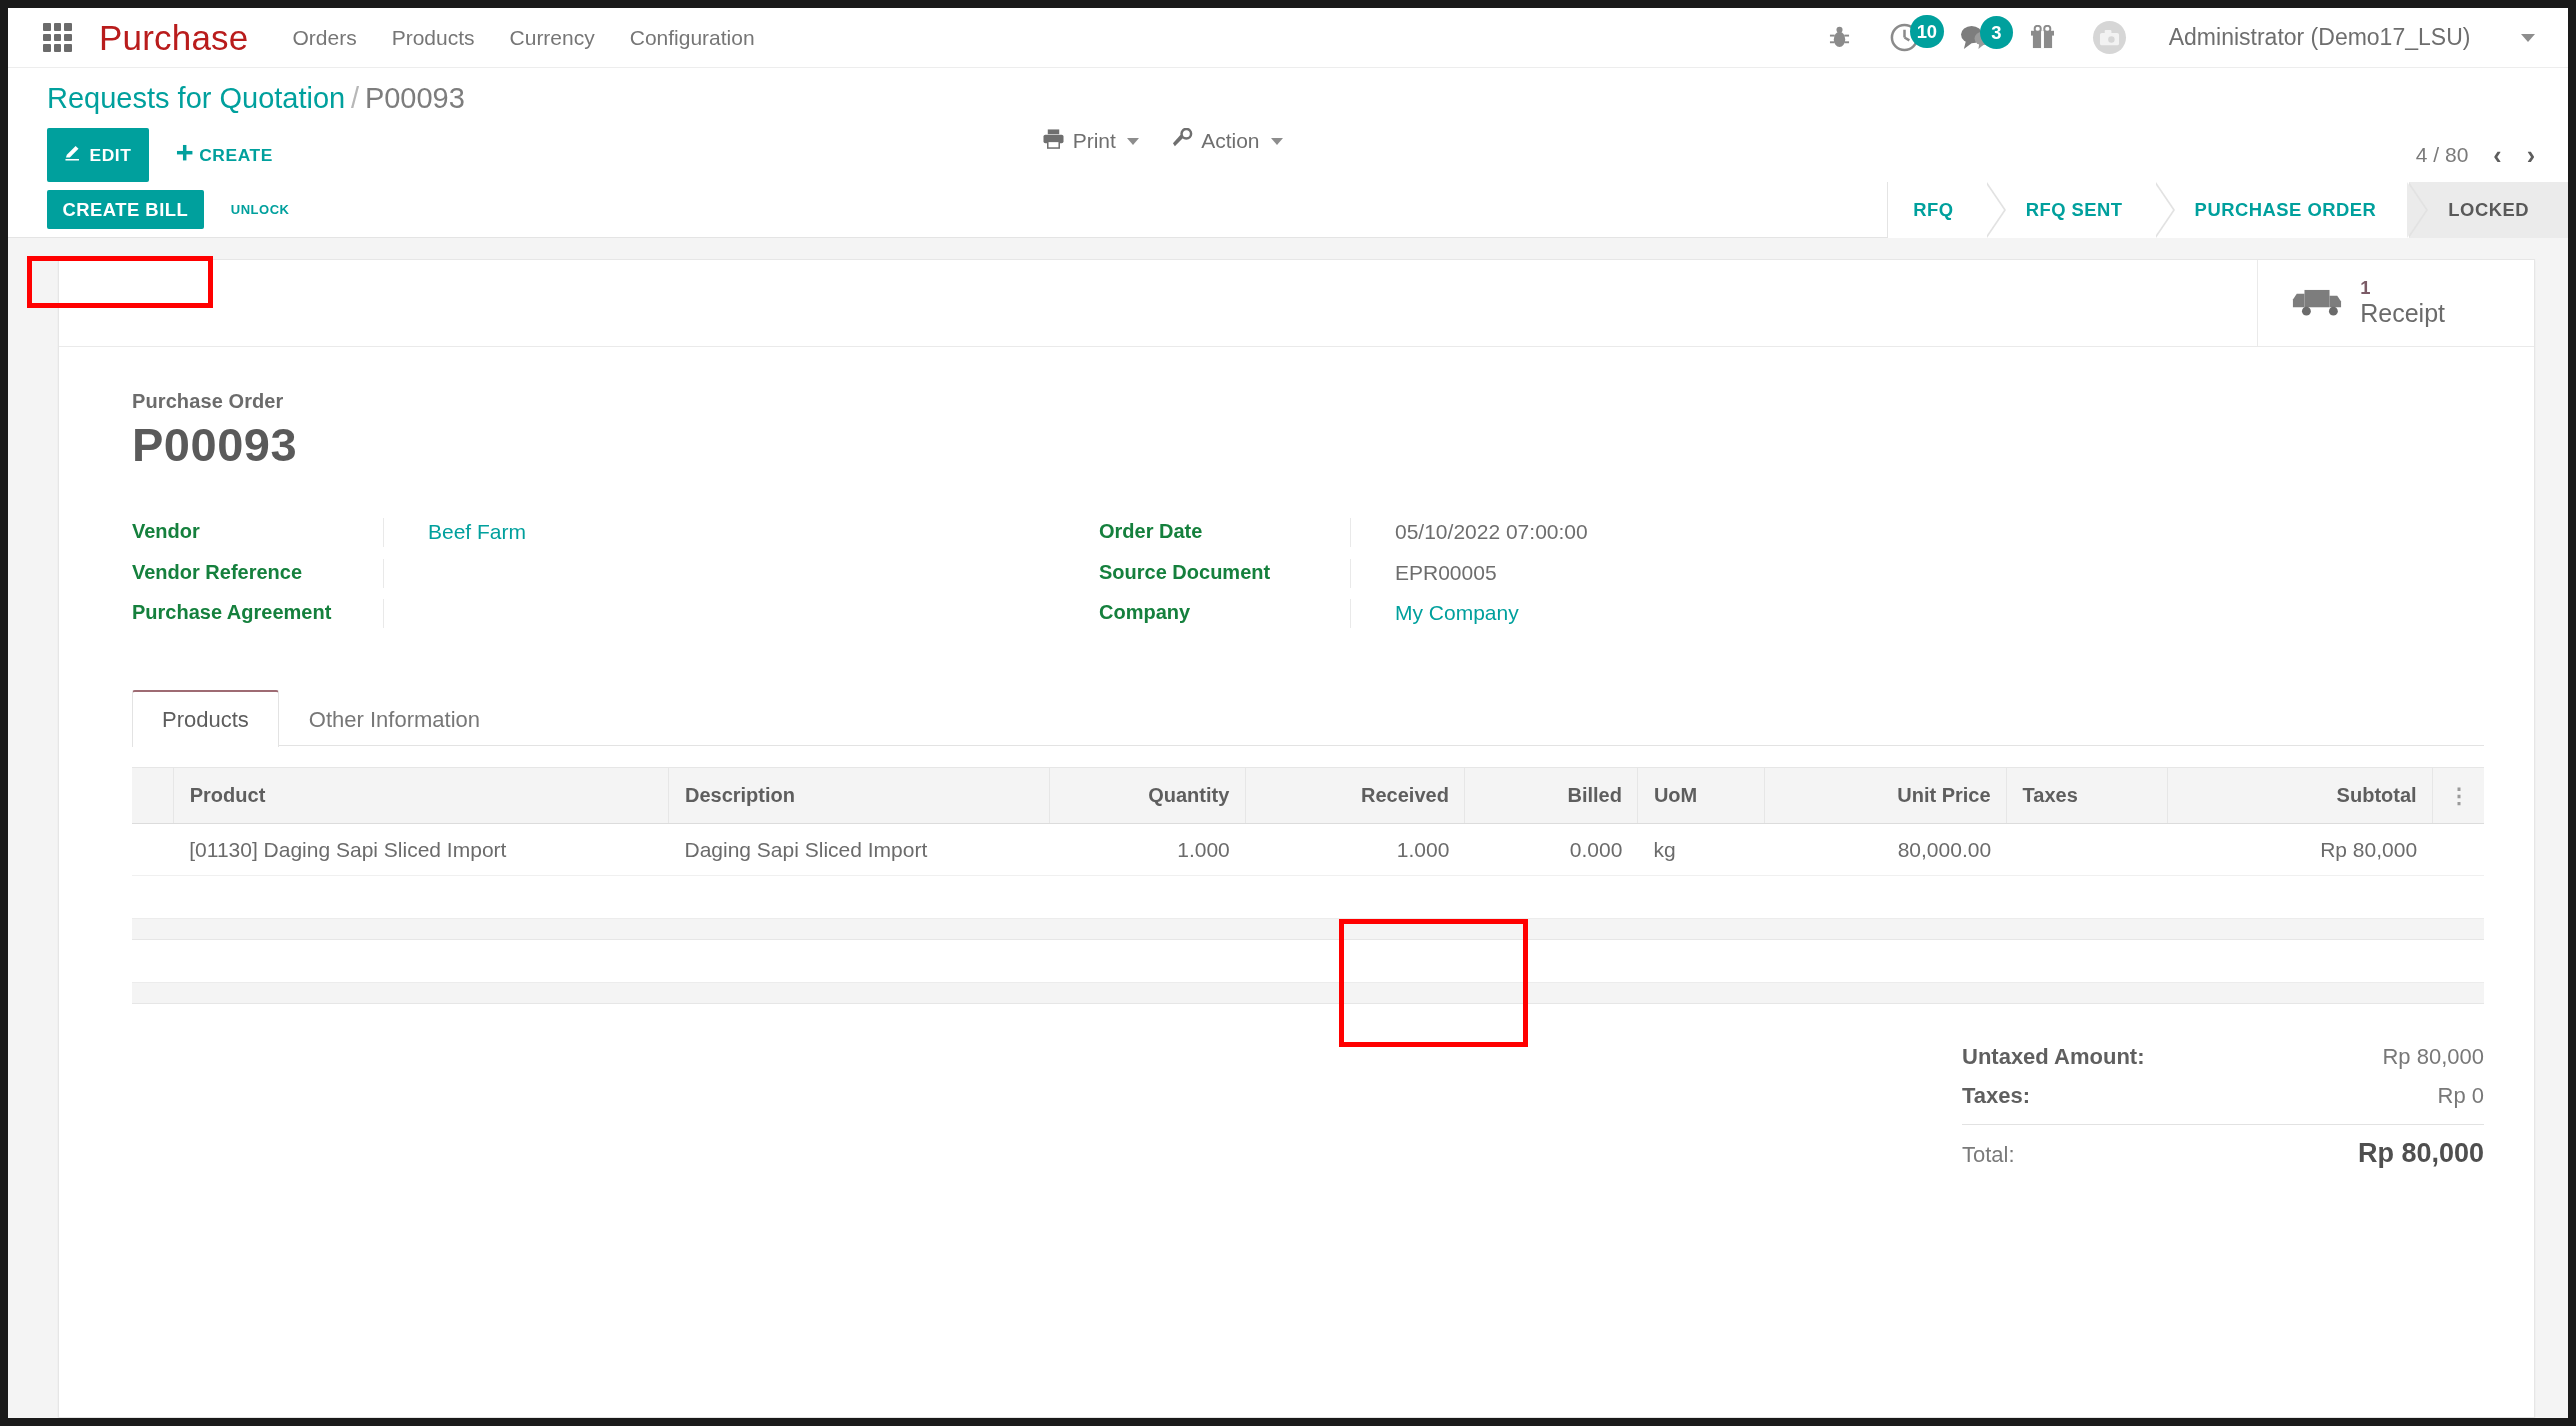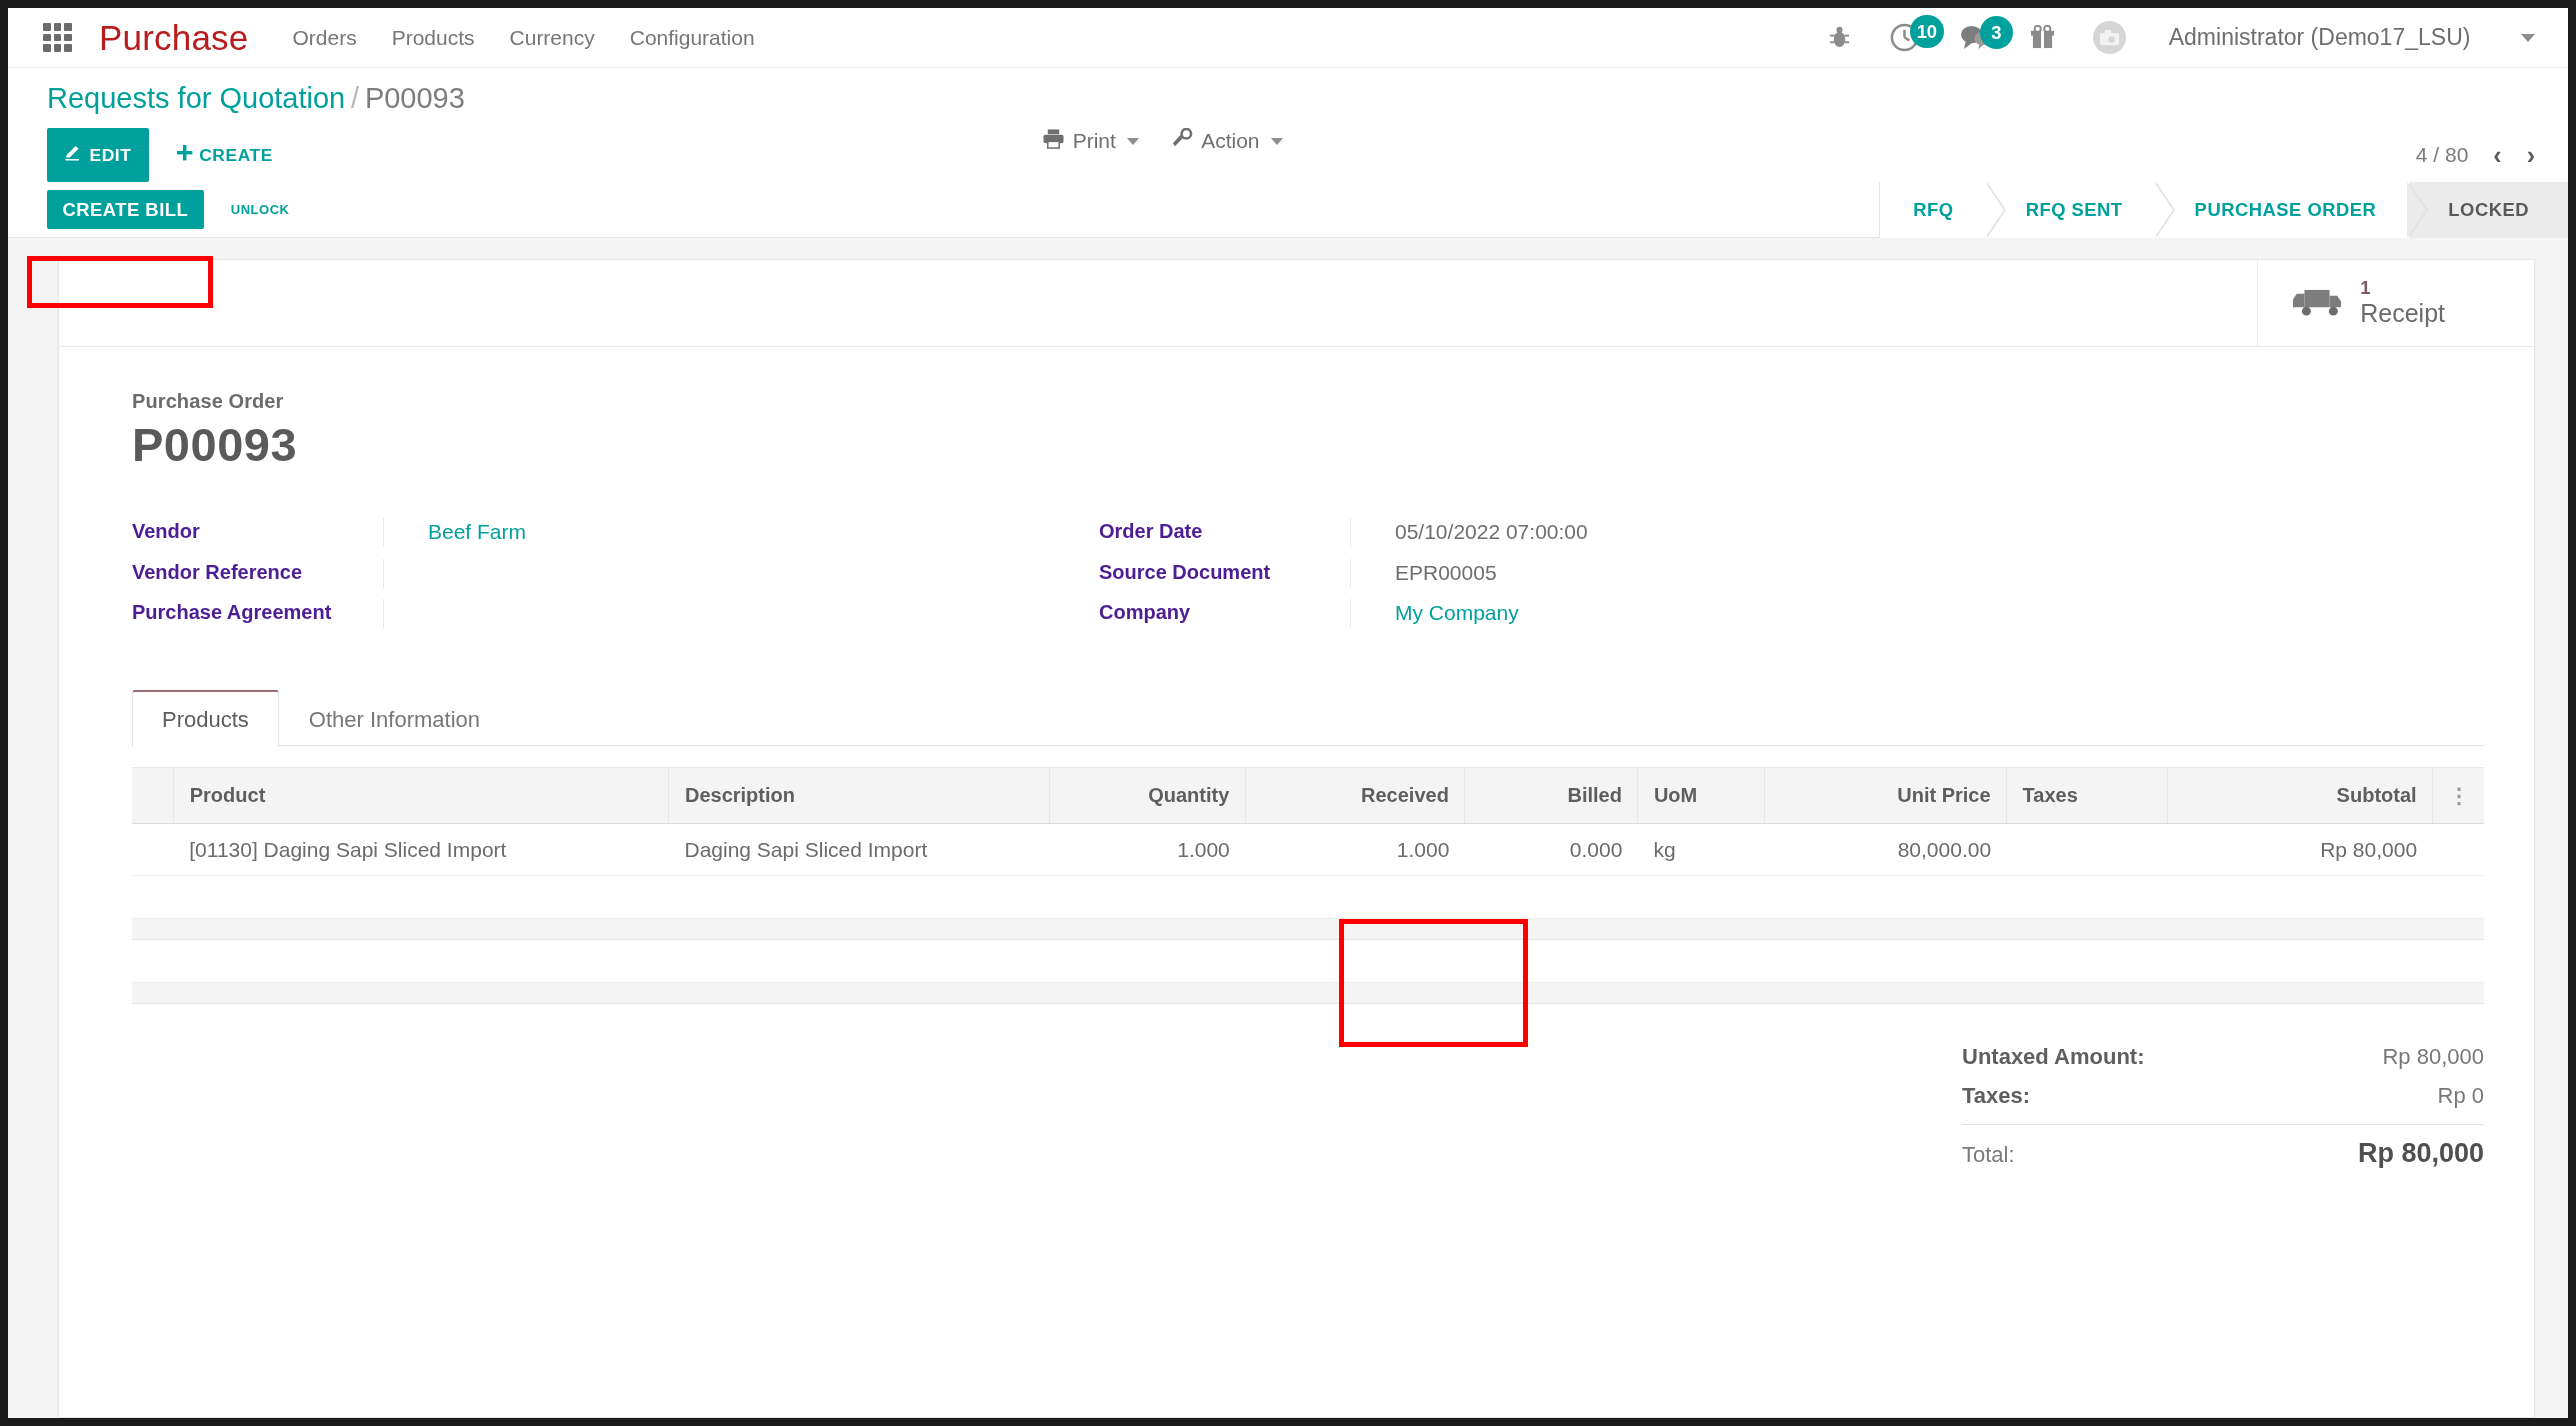--- a/index.html
+++ b/index.html
@@ -257,21 +257,21 @@
   .stat::after {
     content: "";
     position: absolute;
     left: -1.9px; top: 0;
     width: 0; height: 0;
     border-top: 28px solid transparent;
     border-bottom: 28px solid transparent;
     border-left: 19.3px solid #ffffff;
   }
   .stat.first::before, .stat.first::after { display: none; }
-  .stat.first { border-left: 1.9px solid #e4e4e4; padding-left: 33px; }
+  .stat.first { border-left: 1.9px solid #e4e4e4; padding-left: 25px; }
   .stat.active {
     background: #ebebeb;
     color: #595959;
     padding-right: 39px;
   }
   .stat.active::after { border-left-color: #ebebeb; }
 
   
   .sheet-wrap {
     flex: 1 1 auto;
@@ -334,21 +334,21 @@
   .frow {
     display: flex;
     align-items: flex-start;
     min-height: 31px;
     margin-bottom: 9.7px;
   }
   .flabel {
     width: 251px;
     font-size: 20px;
     font-weight: 700;
-    color: #4c1d95;
+    color: #15803d;
     line-height: 1.32;
     flex: 0 0 251px;
   }
   .fvalue {
     flex: 1 1 auto;
     border-left: 1.9px solid #e9e9e9;
     padding-left: 44px;
     min-height: 29px;
     font-size: 21px;
     color: #6e6e6e;

